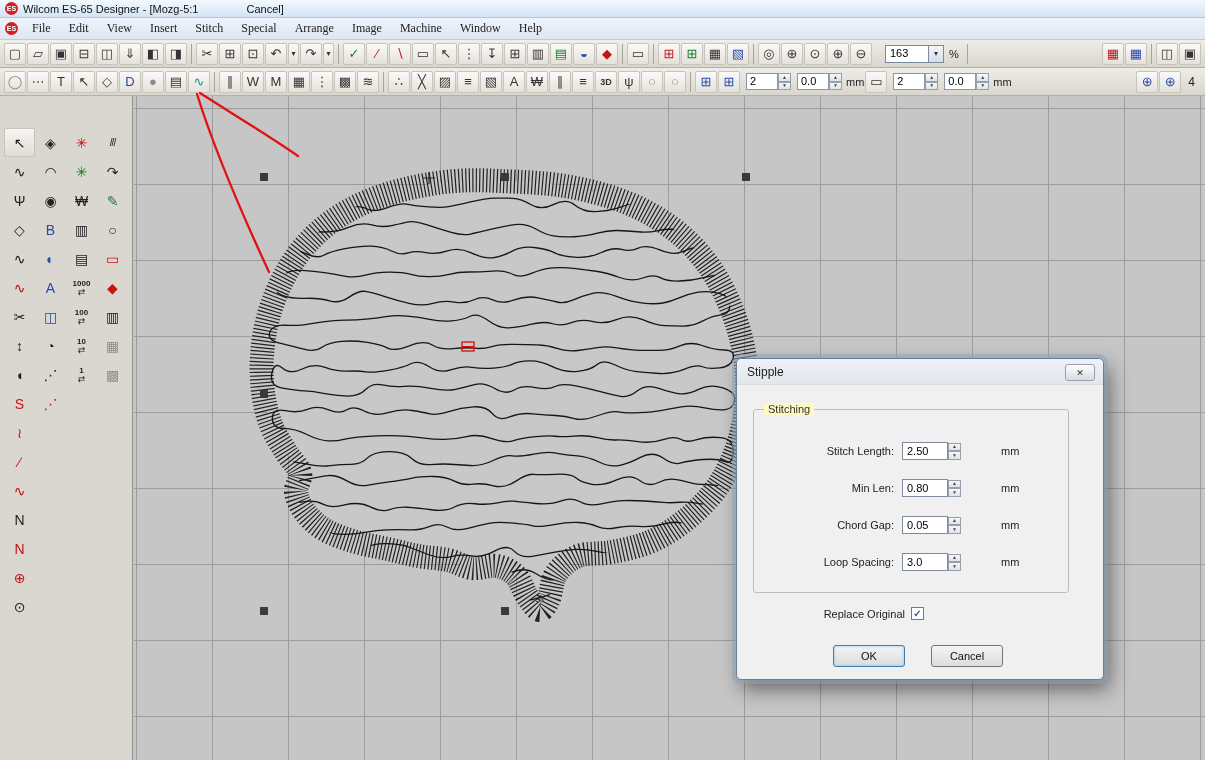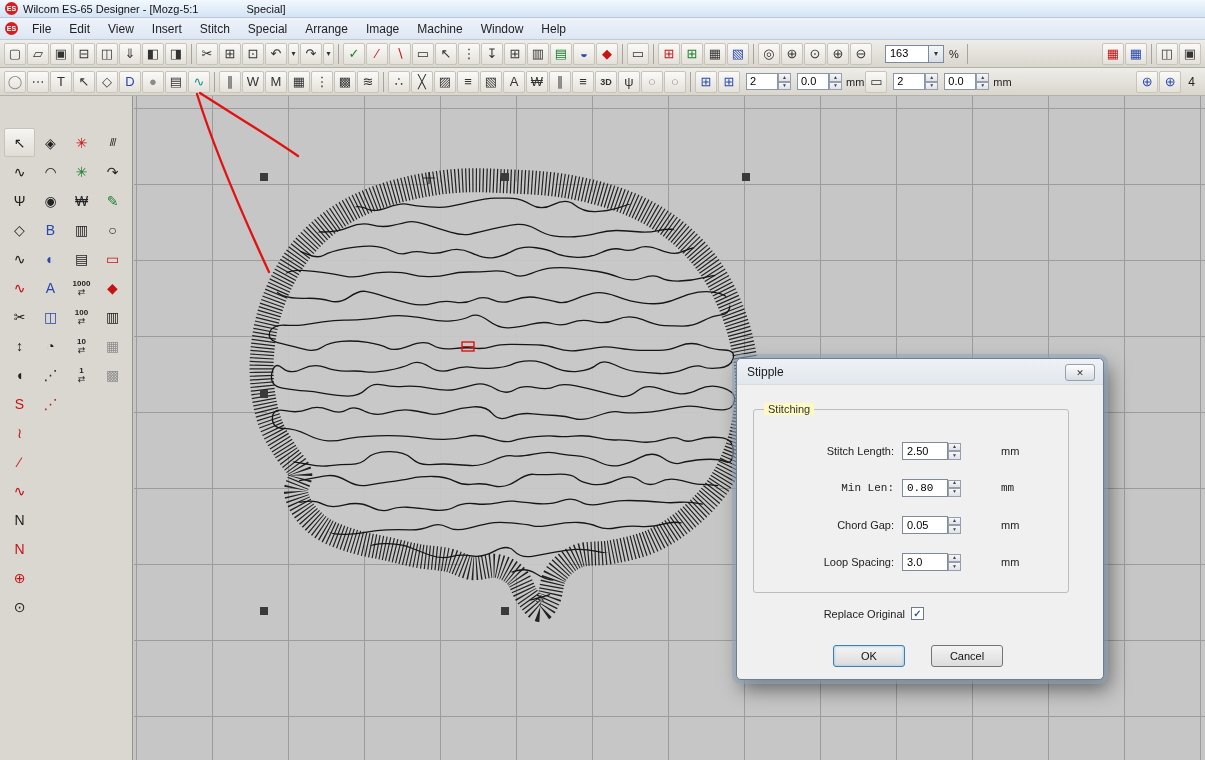--- a/index.html
+++ b/index.html
@@ -15,21 +15,21 @@
   .logo { width:13px; height:13px; border-radius:50%; background:#d42020; color:#fff;
     font-size:7px; font-weight:bold; display:flex; align-items:center; justify-content:center;
     margin:0 5px 0 5px; flex:0 0 auto; }
   .title2 { margin-left:48px; }
 
   
   .menubar { position:absolute; left:0; top:18px; right:0; height:22px;
     background:linear-gradient(#eef3fa,#dde7f3); border-bottom:1px solid #c2cbd8;
     display:flex; align-items:center; font-size:12px; color:#222; }
   .menu-items { display:flex; height:100%; }
-  .menu-item { padding:0 9px; display:flex; align-items:center; cursor:default; }
+  .menu-item { padding:0 9px; display:flex; align-items:center; cursor:default;font-family:Liberation Serif, serif; }
 
   
   .toolbar { position:absolute; left:0; right:0; height:28px;
     background:linear-gradient(#efede8,#d9d6ce); border-bottom:1px solid #b3b0a8;
     display:flex; align-items:center; padding:0 4px; gap:1px; }
   .tb1 { top:40px; } .tb2 { top:68px; }
   .tbtn { width:22px; height:22px; border:1px solid #c7c4bc; border-radius:2px;
     background:linear-gradient(#fbfaf8,#e4e1d9); display:flex; align-items:center;
     justify-content:center; font-size:13px; color:#333; flex:0 0 auto; overflow:hidden; }
   .tbtn.small { width:11px; font-size:8px; }
@@ -110,21 +110,21 @@
   .btn-cancel { left:194px; }
 </style>
 </head>
 <body>
 
 <div class="app">
 
   <div class="titlebar">
     <div class="logo">ES</div>
     <span>Wilcom ES-65 Designer - [Mozg-5:1</span>
-    <span class="title2">Special]</span>
+    <span class="title2">Cancel]</span>
   </div>
 
   <div class="menubar">
     <div class="logo">ES</div>
     <div class="menu-items" id="menu">
         <span class="menu-item">File</span>
         <span class="menu-item">Edit</span>
         <span class="menu-item">View</span>
         <span class="menu-item">Insert</span>
         <span class="menu-item">Stitch</span>
@@ -398,21 +398,21 @@
       <div id="dlg-fields">
           <div class="field-row" style="top: 30px;">
             <span class="f-label">Stitch Length:</span>
             <span class="f-input">2.50</span>
             <span class="spin">
               <div>▲</div>
               <div>▼</div>
             </span>
             <span class="f-unit">mm</span>
           </div>
-          <div class="field-row" style="top: 67px; font-family: Liberation Mono, monospace;">
+          <div class="field-row" style="top: 67px;">
             <span class="f-label">Min Len:</span>
             <span class="f-input">0.80</span>
             <span class="spin">
               <div>▲</div>
               <div>▼</div>
             </span>
             <span class="f-unit">mm</span>
           </div>
           <div class="field-row" style="top: 104px;">
             <span class="f-label">Chord Gap:</span>

